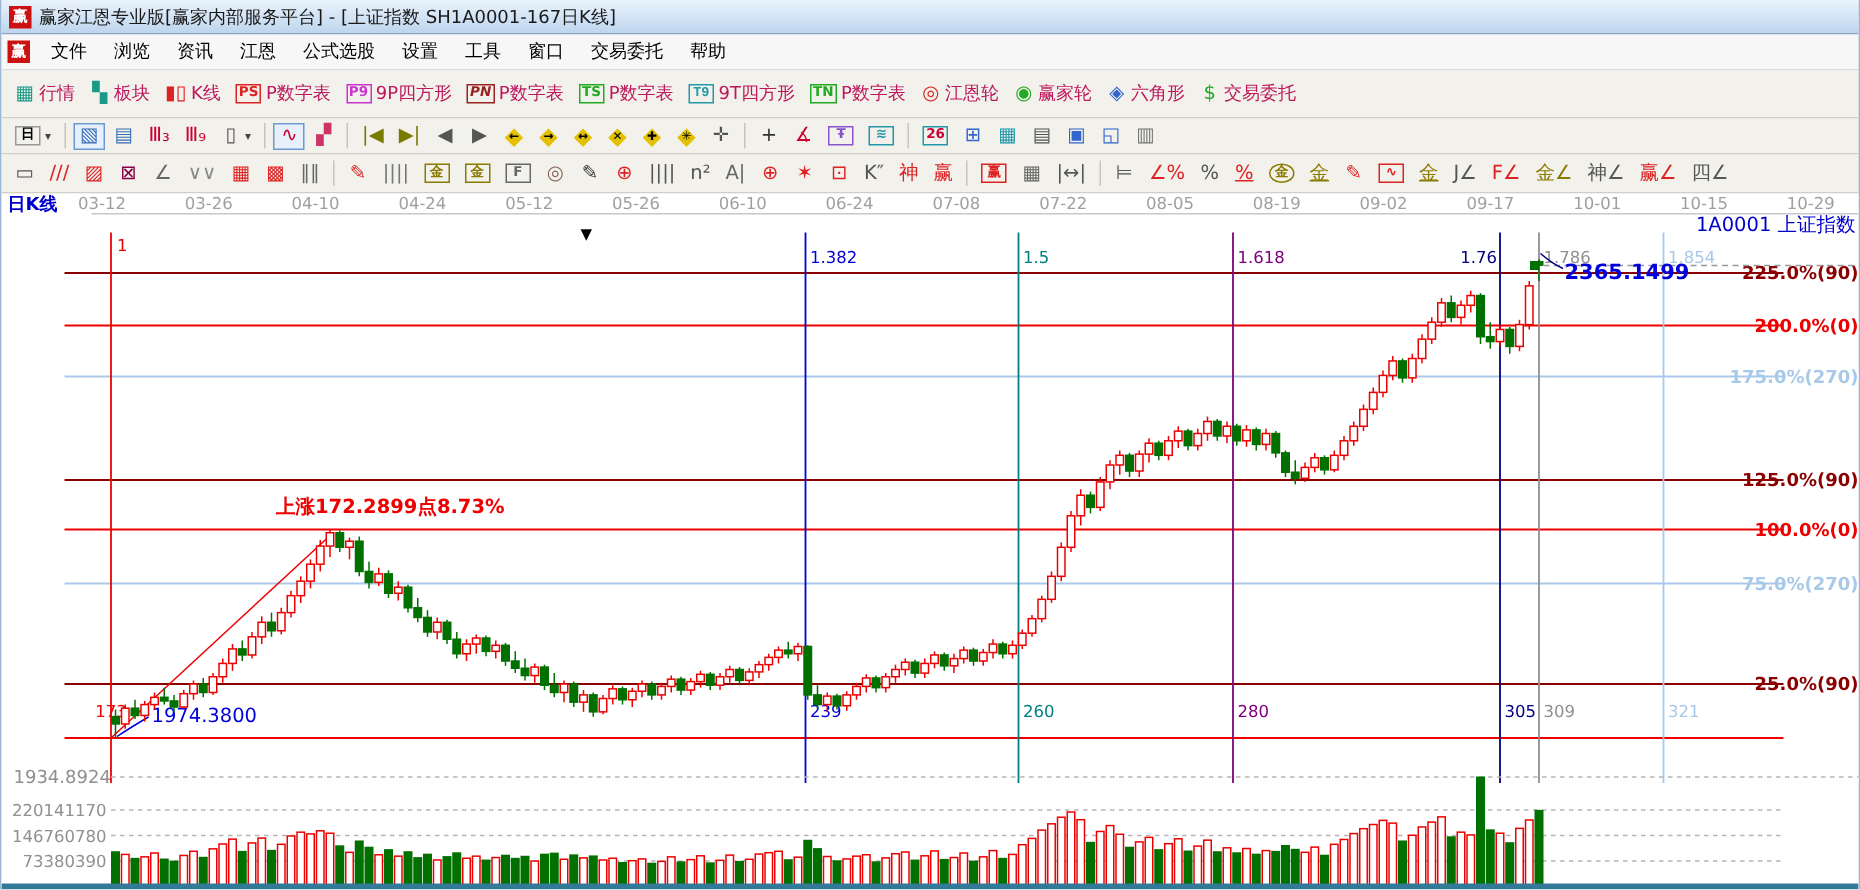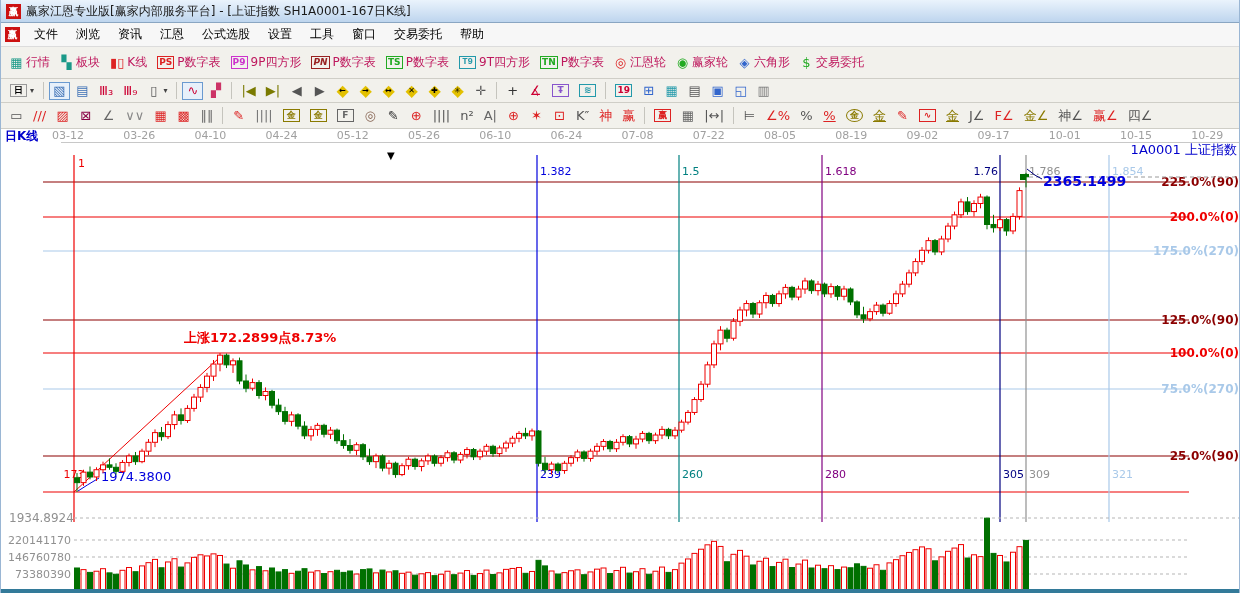--- a/index.html
+++ b/index.html
@@ -183,21 +183,21 @@
       <span class="ticon" style="color: rgb(204, 0, 51);">∡</span>
     </span>
     <span class="tbtn">
       <span class="ticon tbox" style="color: rgb(136, 85, 204);">Ŧ</span>
     </span>
     <span class="tbtn">
       <span class="ticon tbox" style="color: rgb(34, 153, 170);">≋</span>
     </span>
     <span class="tsep"></span>
     <span class="tbtn">
-      <span class="ticon tbox" style="color: rgb(204, 0, 51); border-color: rgb(34, 153, 170);">19</span>
+      <span class="ticon tbox" style="color: rgb(204, 0, 51); border-color: rgb(34, 153, 170);">26</span>
     </span>
     <span class="tbtn">
       <span class="ticon" style="color: rgb(51, 102, 204);">⊞</span>
     </span>
     <span class="tbtn">
       <span class="ticon" style="color: rgb(34, 153, 170);">▦</span>
     </span>
     <span class="tbtn">
       <span class="ticon" style="color: rgb(85, 85, 85);">▤</span>
     </span>

